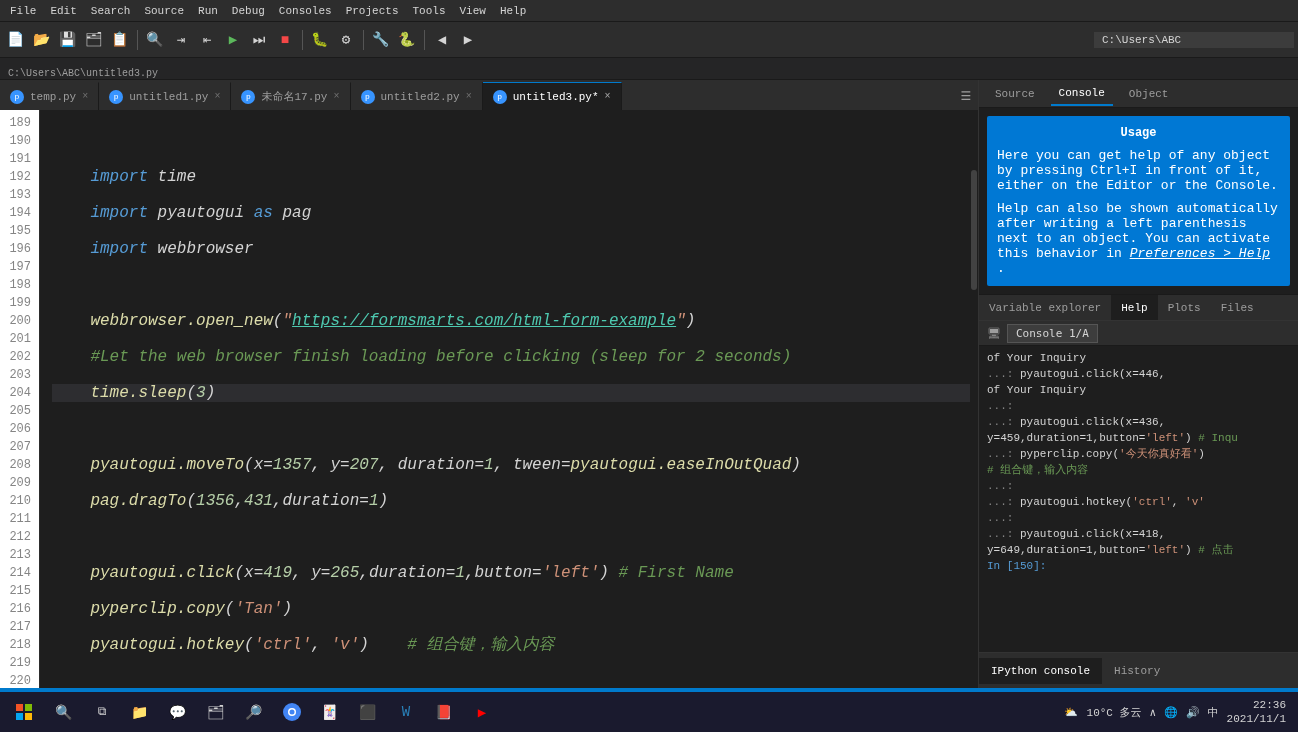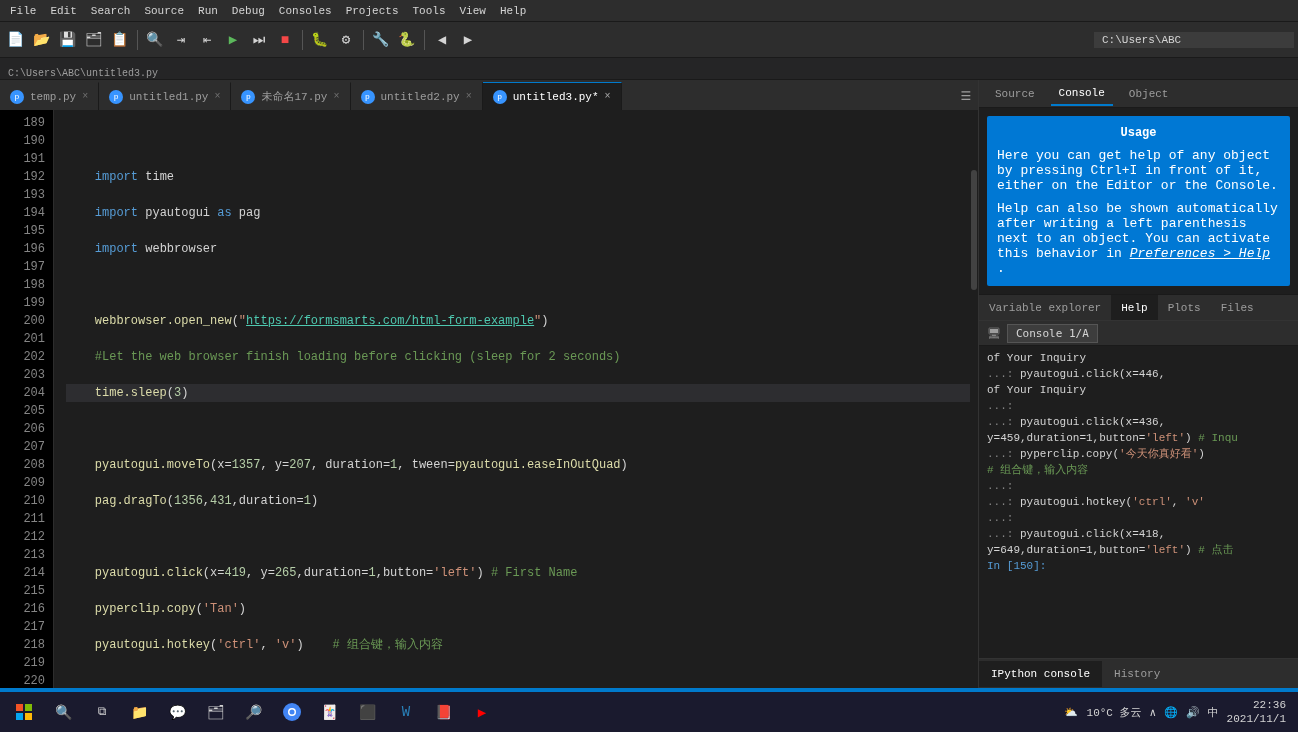--- a/index.html
+++ b/index.html
@@ -148,39 +148,40 @@
     }
 
     
     .code-editor {
       flex: 1;
       display: flex;
       background: #1e1e1e;
       overflow: hidden;
     }
     .line-numbers {
-      width: 54px;
-      background: #000000;
+      width: 40px;
+      background: #ffffff;
       color: #858585;
       text-align: right;
       padding: 4px 8px 4px 0;
       font-size: 12px;
       line-height: 18px;
       user-select: none;
       flex-shrink: 0;
       border-right: 1px solid #2d2d2d;
     }
     .code-content {
       flex: 1;
       padding: 4px 0 4px 12px;
-      font-size: 12px;
+      font-size: 16px;
       line-height: 18px;
       overflow: auto;
       white-space: pre;
       color: #d4d4d4;
+      font-style: italic;
     }
     .line { display: flex; align-items: center; }
     .line.highlighted { background: #2d2d30; }
 
     
     .kw { color: #569cd6; }
     .str { color: #ce9178; }
     .str-url { color: #4ec9b0; text-decoration: underline; }
     .comment { color: #6a9955; }
     .func { color: #dcdcaa; }
@@ -300,21 +301,21 @@
       color: #d4d4d4;
     }
     .console-line { line-height: 16px; }
     .console-prompt { color: #569cd6; }
     .console-dots { color: #858585; }
 
     
     .bottom-tabs {
       display: flex;
       background: #2d2d2d;
-      height: 30px;
+      height: 36px;
       align-items: center;
       border-top: 1px solid #333;
     }
     .bottom-tab {
       padding: 2px 12px;
       font-size: 11px;
       color: #9d9d9d;
       cursor: pointer;
       height: 26px;
       display: flex;

